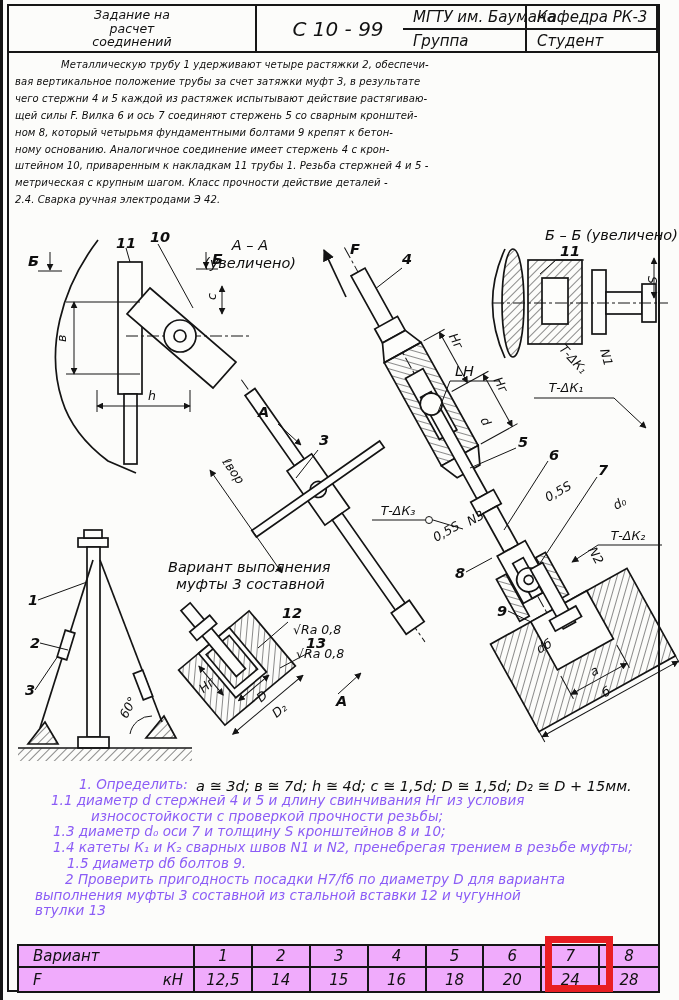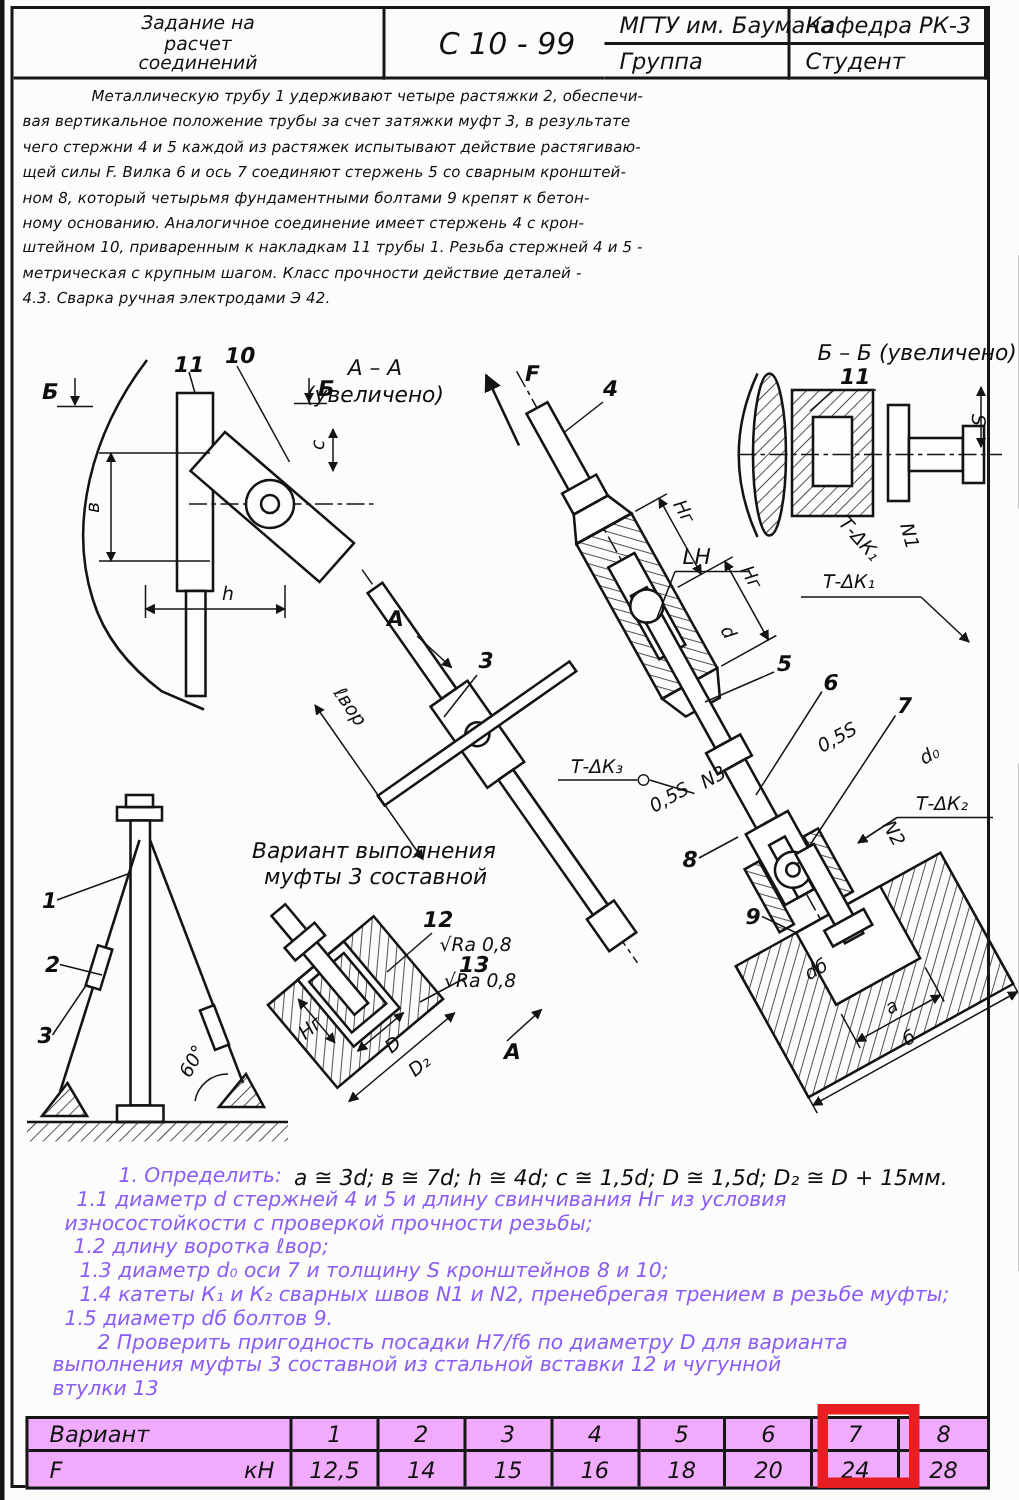--- a/index.html
+++ b/index.html
@@ -24,22 +24,22 @@
         font-size:10px;line-height:16.9px;color:#0d0d0d;letter-spacing:.1px;}
   .desc .l0{padding-left:46px;}
 
   
   .formulas{position:absolute;left:196px;top:778px;font-style:italic;font-size:14.5px;
         color:#0d0d0d;white-space:nowrap;}
 
   
   .tasks{position:absolute;left:15px;top:777px;width:655px;font-style:italic;
         font-size:13.5px;line-height:15.8px;color:#8b5cf6;}
-  .t0{margin-left:64px}.t1{margin-left:36px}.t2{margin-left:28px}.t3{margin-left:34px}
-  .t4{margin-left:38px}.t5{margin-left:38px}.t6{margin-left:28px}.t7{margin-left:50px}
+  .t0{margin-left:64px}.t1{margin-left:36px}.t2{margin-left:76px}.t3{margin-left:34px}
+  .t4{margin-left:38px}.t5{margin-left:38px}.t6{margin-left:52px}.t7{margin-left:50px}
   .t8{margin-left:20px}.t9{margin-left:20px}
 
   
   .vtable{position:absolute;left:17px;top:944px;width:643px;height:49px;
         border:2.2px solid #161616;box-sizing:border-box;display:grid;
         grid-template-rows:22px 1fr;grid-template-columns:176px repeat(8,1fr);
         font-style:italic;font-size:15px;background:#f0abfc;}
   .vc{border-right:2px solid #161616;display:flex;align-items:center;justify-content:center;
         box-sizing:border-box;}
   .vr1{border-bottom:2px solid #161616;}
@@ -81,21 +81,21 @@
 
   <div class="desc">
     <div class="l0">Металлическую трубу 1 удерживают четыре растяжки 2, обеспечи-</div>
     <div>вая вертикальное положение трубы за счет затяжки муфт 3, в результате</div>
     <div>чего стержни 4 и 5 каждой из растяжек испытывают действие растягиваю-</div>
     <div>щей силы F. Вилка 6 и ось 7 соединяют стержень 5 со сварным кронштей-</div>
     <div>ном 8, который четырьмя фундаментными болтами 9 крепят к бетон-</div>
     <div>ному основанию. Аналогичное соединение имеет стержень 4 с крон-</div>
     <div>штейном 10, приваренным к накладкам 11 трубы 1. Резьба стержней 4 и 5 -</div>
     <div>метрическая с крупным шагом. Класс прочности действие деталей -</div>
-    <div>4.3. Сварка ручная электродами Э 42.</div>
+    <div>2.4. Сварка ручная электродами Э 42.</div>
   </div>
 
   <svg style="position:absolute;left:0;top:215px;" width="679" height="548" viewBox="0 215 679 548">
     <defs>
       <pattern id="h" patternUnits="userSpaceOnUse" width="6" height="6" patternTransform="rotate(45)">
         <line x1="0" y1="0" x2="0" y2="6" stroke="#2b2b2b" stroke-width="1.1"></line>
       </pattern>
       <marker id="ar" viewBox="0 0 10 10" refX="9" refY="5" markerWidth="7" markerHeight="7" orient="auto-start-reverse">
         <path d="M0,0L10,5L0,10z" fill="#141414"></path>
       </marker>
@@ -309,21 +309,20 @@
       <line class="dim" x1="310" y1="652" x2="280" y2="668"></line>
     </g>
   </svg>
 
   <div class="formulas">a ≅ 3d;   в ≅ 7d;   h ≅ 4d;   c ≅ 1,5d;   D ≅ 1,5d;   D₂ ≅ D + 15мм.</div>
 
   <div class="tasks">
     <div class="t0">1. Определить:</div>
     <div class="t1">1.1 диаметр d стержней 4 и 5 и длину свинчивания Hг из условия</div>
     <div class="t2">износостойкости с проверкой прочности резьбы;</div>
-    <div class="t3">1.2 длину воротка ℓвор;</div>
     <div class="t4">1.3 диаметр d₀ оси 7 и толщину S кронштейнов 8 и 10;</div>
     <div class="t5">1.4 катеты К₁ и К₂ сварных швов N1 и N2, пренебрегая трением в резьбе муфты;</div>
     <div class="t6">1.5 диаметр dб болтов 9.</div>
     <div class="t7">2  Проверить пригодность посадки Н7/f6 по диаметру D для варианта</div>
     <div class="t8">выполнения муфты 3 составной из стальной вставки 12 и чугунной</div>
     <div class="t9">втулки 13</div>
   </div>
 
   <div class="vtable">
     <div class="vc vr1 vlab">Вариант</div>

